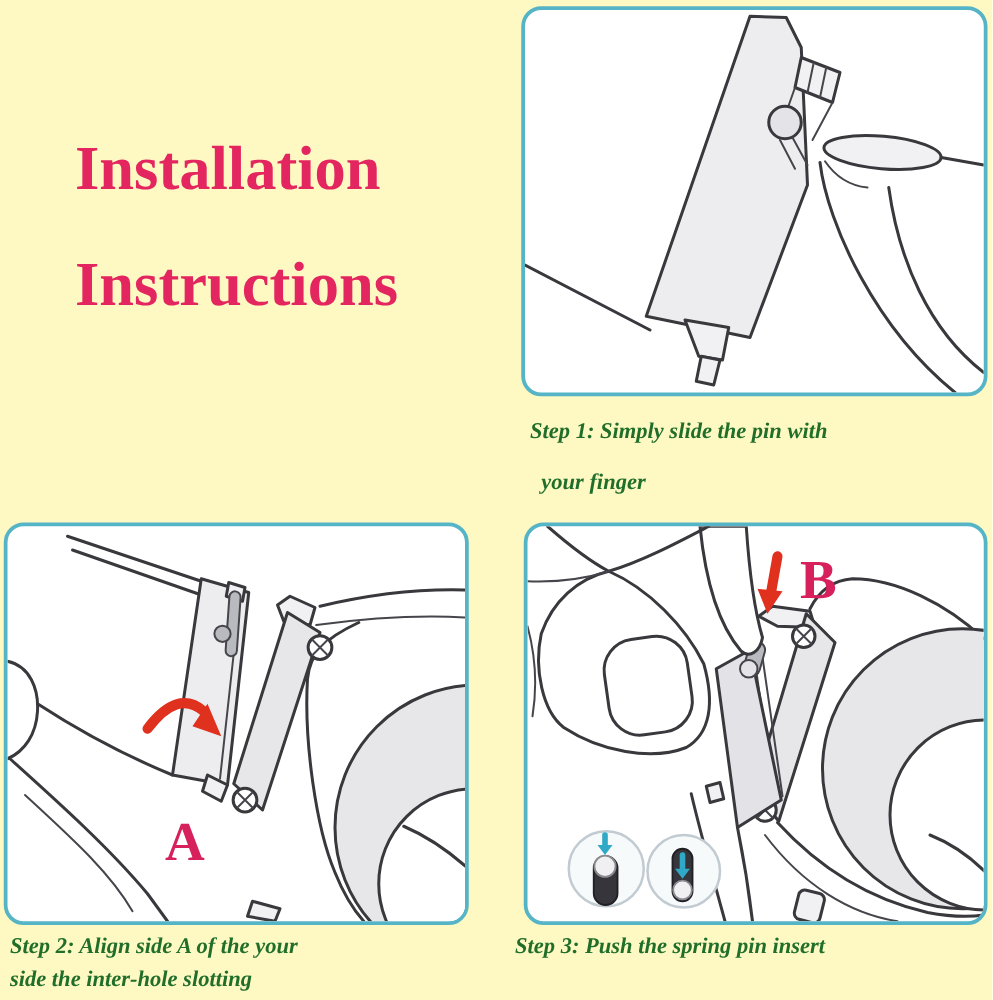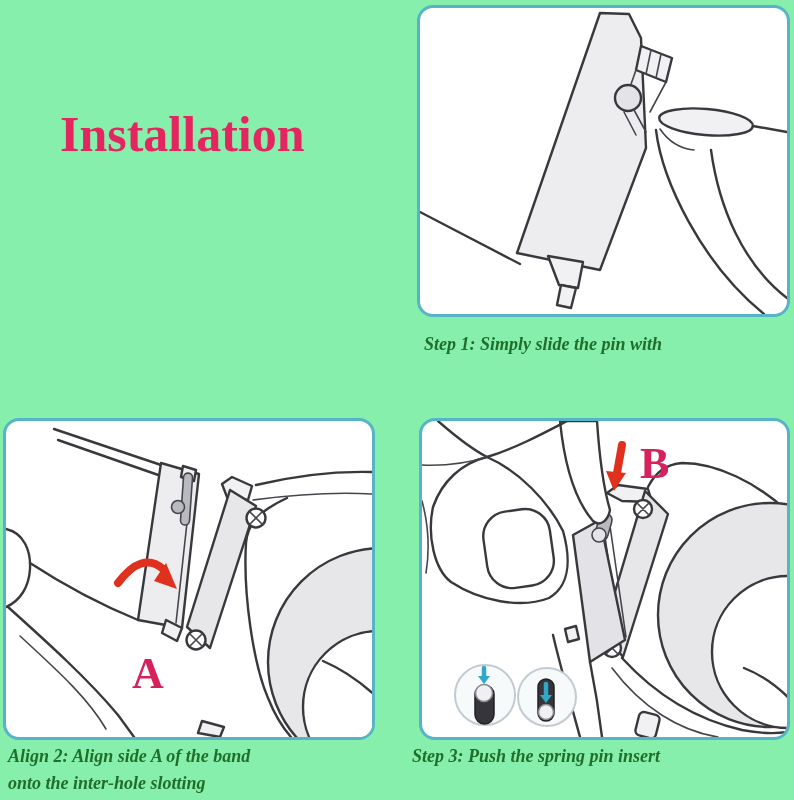--- a/index.html
+++ b/index.html
@@ -1,16 +1,16 @@
 <!DOCTYPE html>
 <html><head>
 <meta charset="utf-8">
 <style>
   html,body{margin:0;padding:0;background:#ffffff;}
-  .page{position:relative;width:794px;height:800px;background:#86efac;overflow:hidden;
+  .page{position:relative;width:794px;height:800px;background:#fef9c3;overflow:hidden;
         font-family:"Liberation Serif","DejaVu Serif",serif;}
   .title{position:absolute;left:60px;top:88px;font-weight:bold;font-size:50px;
          line-height:93px;color:#E3265F;letter-spacing:0px;}
   .panel{position:absolute;border:3px solid #55B4C6;border-radius:16px;background:#fff;overflow:hidden;}
   .panel svg{display:block;width:100%;height:100%;}
   .panel1{left:417px;top:5px;width:367px;height:306px;}
   .panel2{left:3px;top:418px;width:366px;height:316px;}
   .panel3{left:419px;top:418px;width:365px;height:316px;}
   .caption{position:absolute;color:#206E2A;font-weight:bold;font-size:18px;font-style:italic;}
   .caption1{left:424px;top:324px;line-height:41px;width:365px;}
@@ -37,20 +37,21 @@
   .label-pink{fill:#D6215C;font-family:"Liberation Serif","DejaVu Serif",serif;
               font-size:44px;font-weight:bold;}
 </style>
 </head>
 <body>
 
 <div class="page">
 
   <div class="title">
     <div>Installation</div>
+    <div>Instructions</div>
   </div>
 
   <div class="panel panel1">
     <svg viewBox="0 0 367 306">
 
       <path d="M0,204 L100,256" class="ln"></path>
 
       <path d="M180,5 L209,6 L221,30 L226,140 L180,262 L97,245 Z" class="fill-band ln"></path>
 
       <g>
@@ -71,20 +72,21 @@
         <ellipse cx="286" cy="114" rx="47" ry="13" transform="rotate(5 286 114)" class="fill-light ln"></ellipse>
         <path d="M367,124 L333,118" class="ln"></path>
         <path d="M236,122 C242,172 281,255 344,306" class="ln"></path>
         <path d="M367,290 C323,256 299,200 291,142" class="ln"></path>
         <path d="M240,121 Q253,140 274,142" class="ln-thin"></path>
       </g>
     </svg>
   </div>
   <div class="caption caption1">
     <div>Step 1: Simply slide the pin with</div>
+    <div class="l2">your finger</div>
   </div>
 
   <div class="panel panel2">
     <svg viewBox="0 0 366 316">
 
       <g>
         <path d="M281,77 C253,90 242,102 240,122 C237,172 247,242 262,277 C268,292 276,306 285,316" class="ln"></path>
         <path d="M250,64 C292,54 330,50 366,51" class="ln"></path>
         <path d="M247,79 C292,73 332,71 366,73" class="ln-thin"></path>
         <circle cx="376" cy="241" r="114" class="fill-case ln"></circle>
@@ -126,22 +128,22 @@
 
       <g>
         <path d="M112,162 Q136,130 157,148" class="arrow-red-stroke"></path>
         <polygon points="171,168 148,160 160,142" class="arrow-red-fill"></polygon>
       </g>
 
       <text x="126" y="267" class="label-pink">A</text>
     </svg>
   </div>
   <div class="caption caption2">
-    <div>Align 2: Align side A of the band</div>
-    <div>onto the inter-hole slotting</div>
+    <div>Step 2: Align side A of the your</div>
+    <div>side the inter-hole slotting</div>
   </div>
 
   <div class="panel panel3">
     <svg viewBox="0 0 365 316">
 
       <g>
         <path d="M226,66 C234,50 246,43 260,42 C295,42 335,62 365,90" class="ln"></path>
         <circle cx="348" cy="194" r="112" class="fill-case ln"></circle>
         <circle cx="366" cy="231" r="76" class="fill-white ln"></circle>
         <path d="M322,247 Q355,260 382,294" class="ln"></path>

